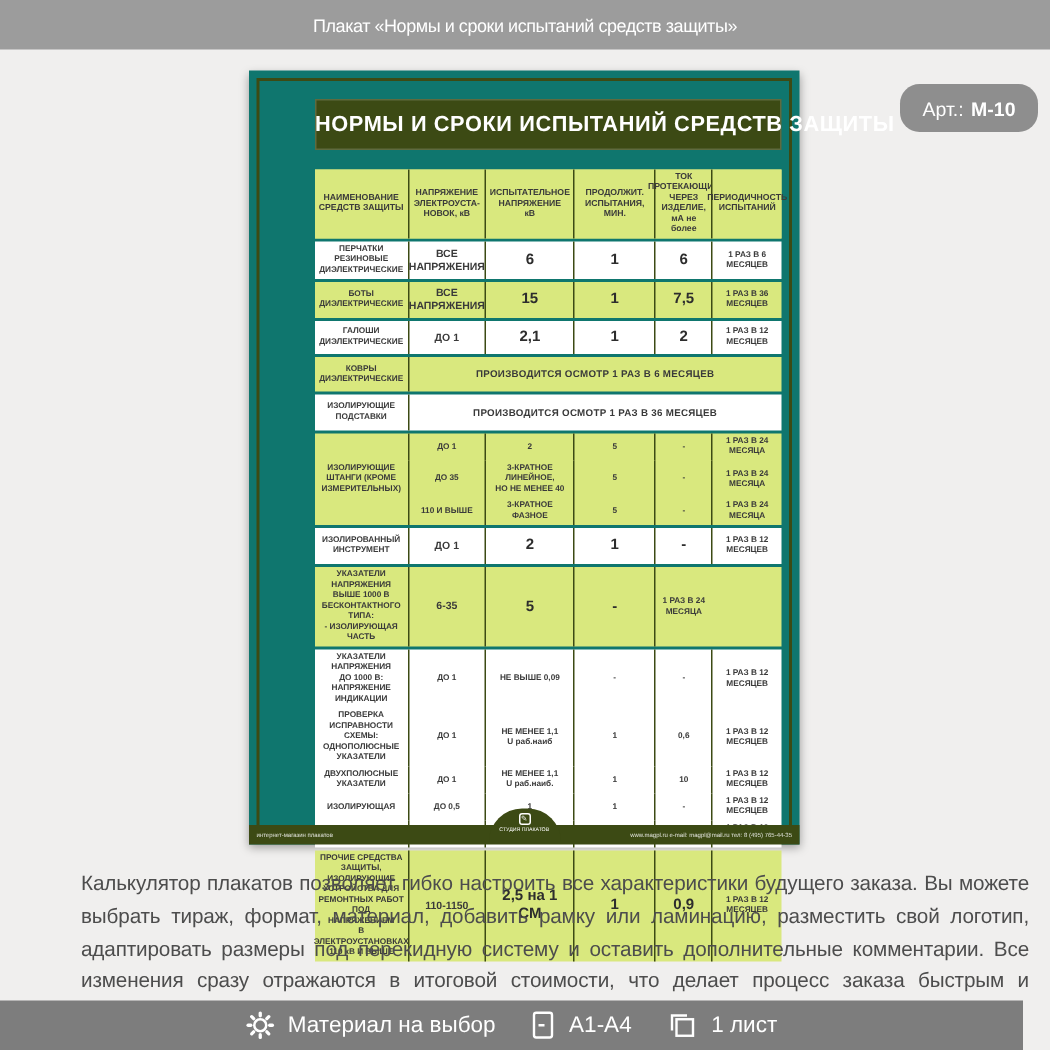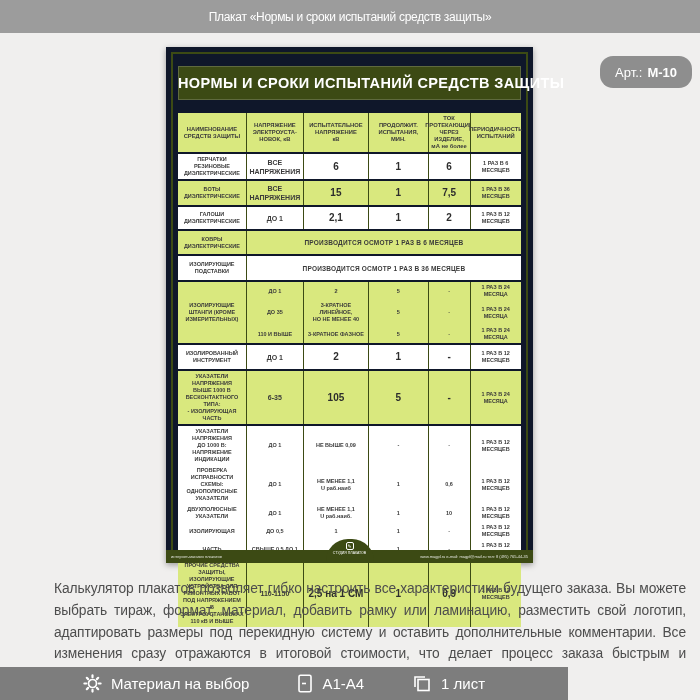--- a/index.html
+++ b/index.html
@@ -17,22 +17,22 @@
 
   
   .topbar{position:absolute;top:0;left:0;width:700px;height:33px;background:var(--top-bar);
     display:flex;align-items:center;justify-content:center;}
   .topbar span{color:#fff;font-size:12px;letter-spacing:-0.3px;}
 
   
   .content{position:absolute;top:33px;left:0;width:700px;height:634px;}
 
   
-  .poster{position:absolute;left:166px;top:14px;width:367px;height:516px;background:#0f172a;
-    box-shadow:0 2px 6px rgba(0,0,0,0.35);}
+  .poster{position:absolute;left:166px;top:14px;width:367px;height:516px;background:#0f766e;
+    box-shadow:0 2px 6px rgba(0,0,0,0.35);padding-left:32px;}
   .poster-frame{position:absolute;inset:5px;border:2px solid var(--dark-green);pointer-events:none;}
   .poster-title{position:relative;margin:19px 12px 0;height:34px;background:var(--dark-green);
     color:#fff;font-weight:bold;font-size:14.5px;letter-spacing:0.4px;text-align:center;line-height:34px;
     box-shadow:inset 0 0 0 1px rgba(255,255,255,0.18);white-space:nowrap;}
   .ptable{position:relative;margin-top:13px;}
 
   .thead,.trow{display:grid;grid-template-columns:19.8% 16.6% 19% 17.4% 12.2% 15%;
     margin:0 12px 2px;background:#fff;}
   .thead{background:var(--light-green);}
   .trow.hl{background:var(--light-green);}
@@ -66,22 +66,22 @@
   
   .badge{position:absolute;top:23px;right:8px;height:32px;background:var(--badge);
     border-radius:13px;color:#fff;font-size:13px;display:flex;align-items:center;padding:0 15px;}
   .badge b{margin-left:5px;text-align:right;}
 
   
   .description{position:absolute;left:14px;right:14px;top:545px;color:var(--text-dark);
     font-size:13.8px;line-height:21.8px;text-align:justify;letter-spacing:-0.1px;margin-left:40px;}
 
   
-  .bottombar{position:absolute;bottom:0;left:0;width:568px;height:33px;background:var(--bottom-bar);
-    display:flex;align-items:center;justify-content:center;gap:48px;}
+  .bottombar{position:absolute;bottom:0;left:0;width:682px;height:33px;background:var(--bottom-bar);
+    display:flex;align-items:center;justify-content:center;gap:24px;}
   .fitem{display:flex;align-items:center;gap:9px;color:#fff;font-size:15px;}
   .fitem svg{display:block;}
 </style>
 </head>
 <body>
 
 <header class="topbar">
   <span>Плакат «Нормы и сроки испытаний средств защиты»</span>
 </header>
 
@@ -283,23 +283,20 @@
         </div>
         <div class="trow r8 hl big">
           <div class="cell c-name" style="grid-area: 1 / 1 / span 1;">
             <span>УКАЗАТЕЛИ НАПРЯЖЕНИЯ</span>
             <span>ВЫШЕ 1000 В</span>
             <span>БЕСКОНТАКТНОГО ТИПА:</span>
             <span>- ИЗОЛИРУЮЩАЯ ЧАСТЬ</span>
           </div>
           <div class="cell cv2 bl">
             <span>6-35</span>
-          </div>
-          <div class="cell cv3 bl">
-            <span>105</span>
           </div>
           <div class="cell cv4 bl">
             <span>5</span>
           </div>
           <div class="cell cv5 bl">
             <span>-</span>
           </div>
           <div class="cell cv6 bl">
             <span>1 РАЗ В 24</span>
             <span>МЕСЯЦА</span>

